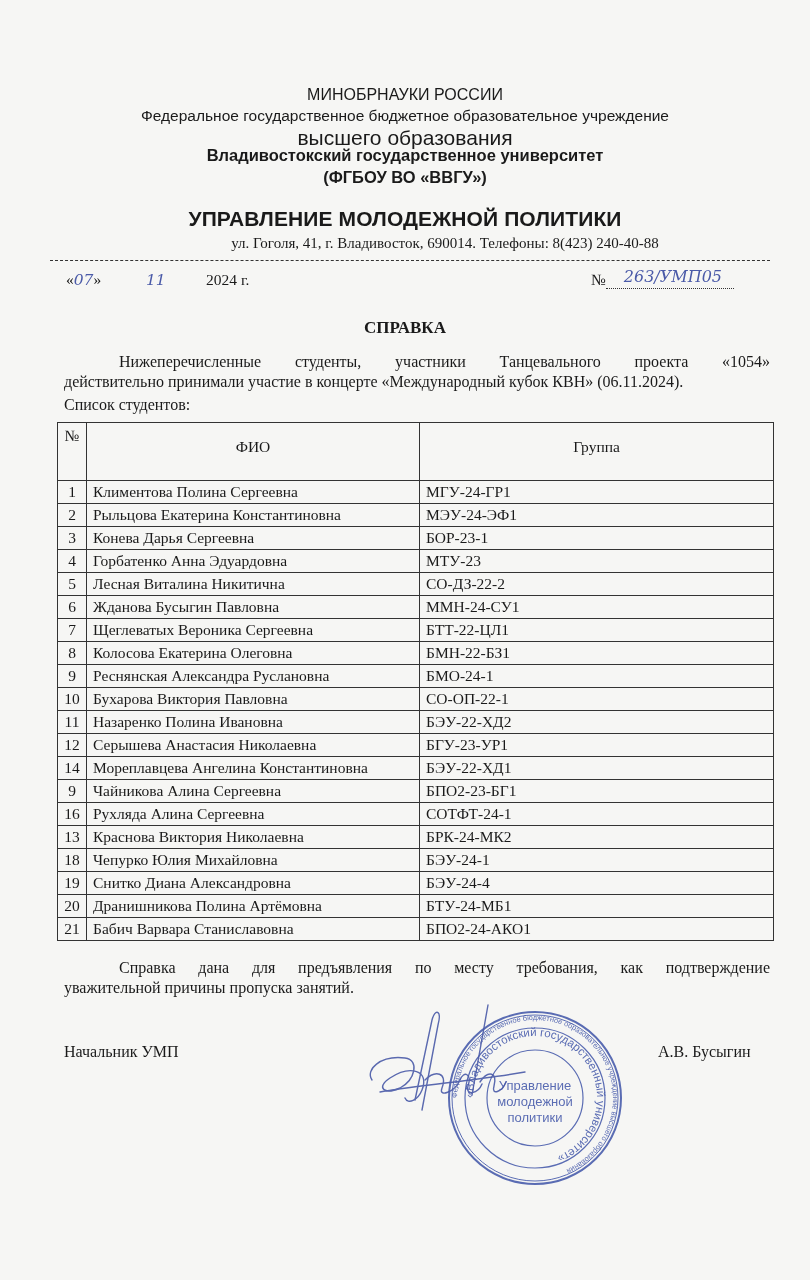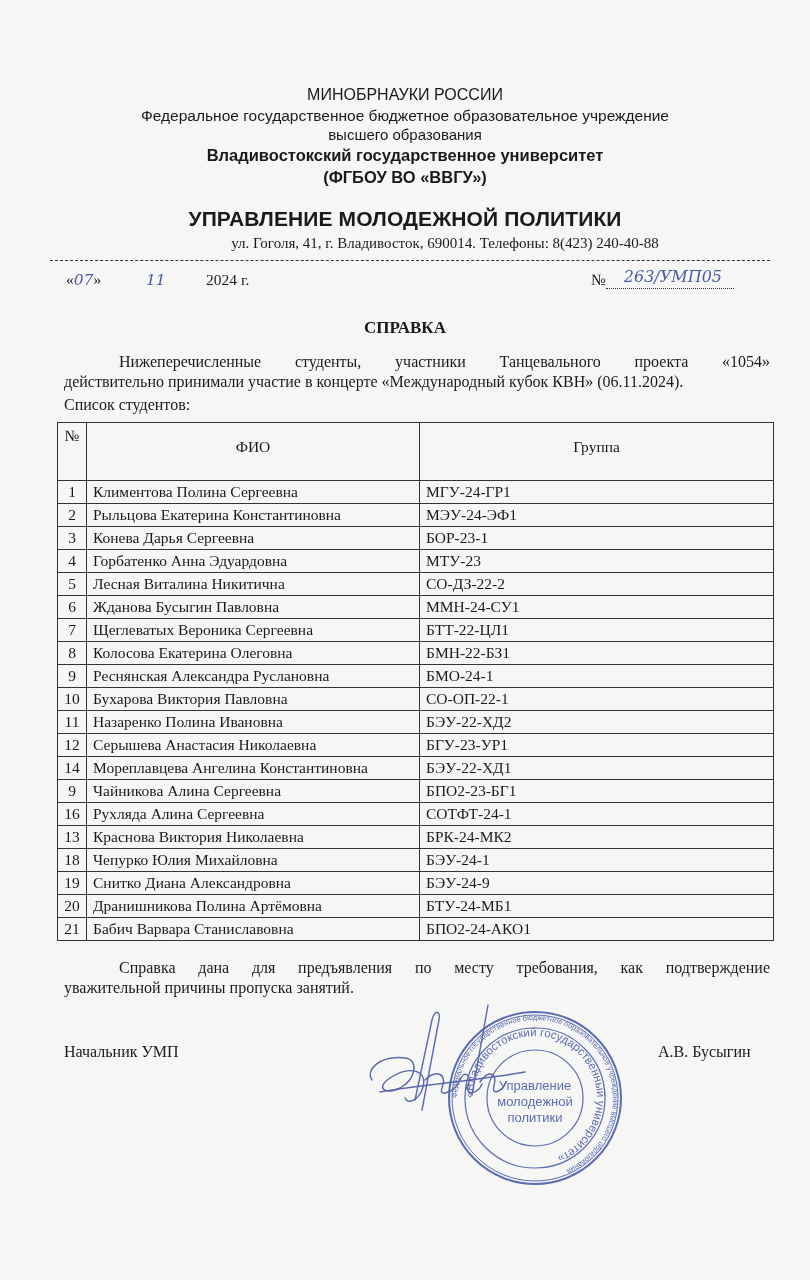--- a/index.html
+++ b/index.html
@@ -9,21 +9,21 @@
     position:relative;
     color:#1a1a1a;
   }
   .page { position:absolute; left:0; top:0; width:810px; height:1280px; }
   .sans { font-family:"Liberation Sans", sans-serif; }
   .serif { font-family:"Liberation Serif", serif; }
   .center { position:absolute; left:0; width:810px; text-align:center; }
 
   #ministry { top:86px; font-size:16px; }
   #institution-type { top:107px; font-size:15.5px; }
-  #institution-level { top:126px; font-size:15px; }
+  #institution-level { top:126px; font-size:21px; }
   #university-name { top:146px; font-size:16.5px; font-weight:bold; }
   #university-short { top:168px; font-size:16.5px; font-weight:bold; }
   #department { top:207px; font-size:21px; font-weight:bold; letter-spacing:0.1px; }
   #address { top:235px; font-size:15px;margin-left:40px; }
 
   .dashed-line {
     position:absolute; left:50px; width:720px; top:260px;
     border-top:1.5px dashed #333;
   }
   .date-line { position:absolute; top:271px; left:66px; font-size:15.5px; }
@@ -192,21 +192,21 @@
           <td class="group">БРК-24-МК2</td>
         </tr>
         <tr>
           <td class="num">18</td>
           <td class="name">Чепурко Юлия Михайловна</td>
           <td class="group">БЭУ-24-1</td>
         </tr>
         <tr>
           <td class="num">19</td>
           <td class="name">Снитко Диана Александровна</td>
-          <td class="group">БЭУ-24-9</td>
+          <td class="group">БЭУ-24-4</td>
         </tr>
         <tr>
           <td class="num">20</td>
           <td class="name">Дранишникова Полина Артёмовна</td>
           <td class="group">БТУ-24-МБ1</td>
         </tr>
         <tr>
           <td class="num">21</td>
           <td class="name">Бабич Варвара Станиславовна</td>
           <td class="group">БПО2-24-АКО1</td>

